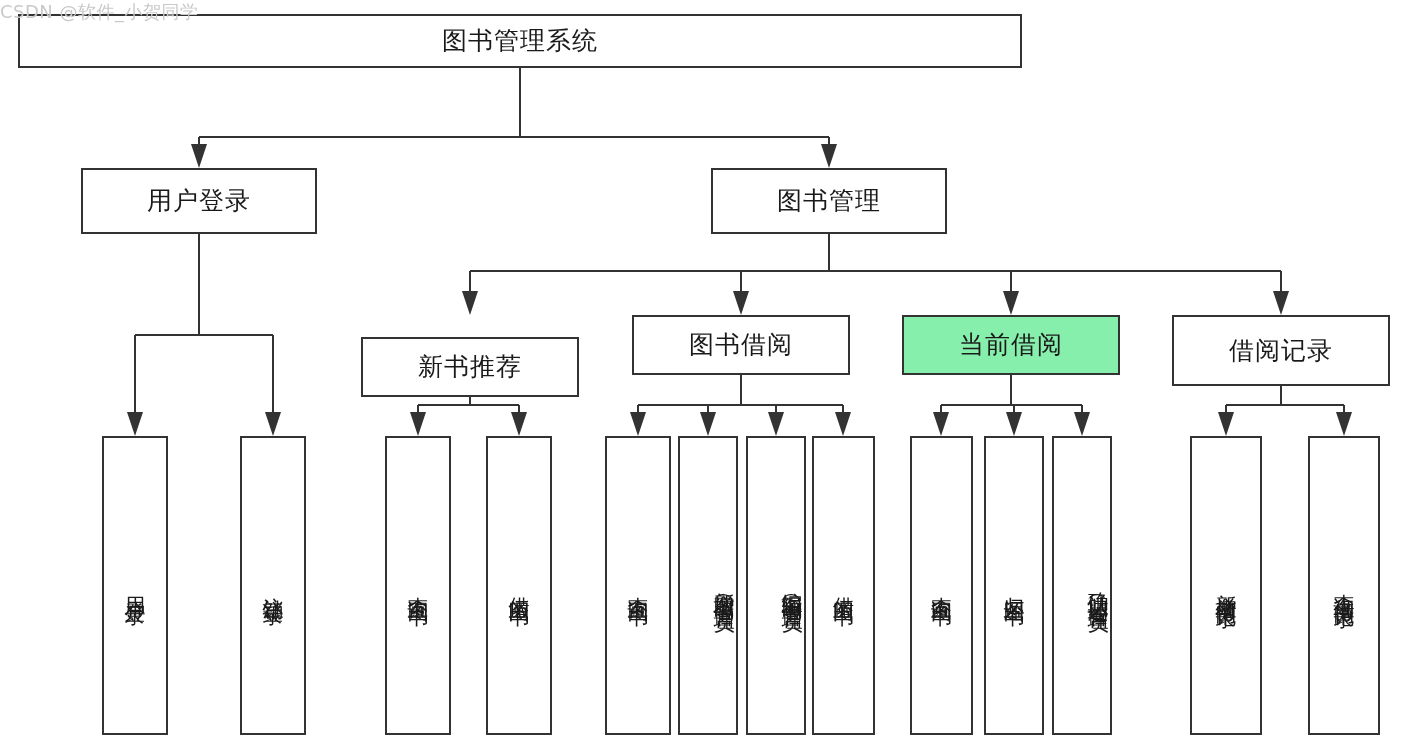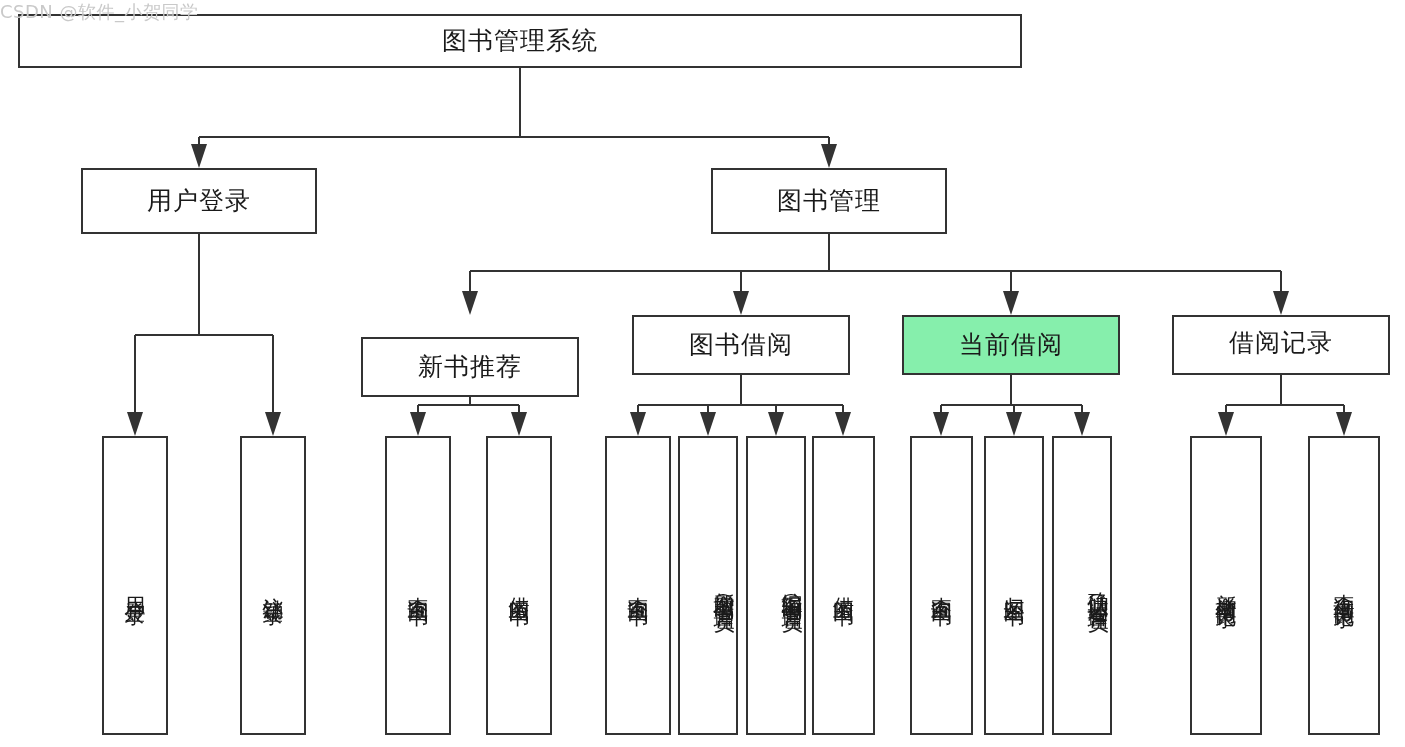--- a/index.html
+++ b/index.html
@@ -148,21 +148,21 @@
       </div>
       <div class="node node-h" style="left: 361px; top: 315px; width: 218px; height: 60px; border-color: rgb(51, 51, 51); background: rgb(255, 255, 255); color: rgb(26, 26, 26); margin-top: 22px;">
         <span>新书推荐</span>
       </div>
       <div class="node node-h" style="left: 632px; top: 315px; width: 218px; height: 60px; border-color: rgb(51, 51, 51); background: rgb(255, 255, 255); color: rgb(26, 26, 26);">
         <span>图书借阅</span>
       </div>
       <div class="node node-h" style="left: 902px; top: 315px; width: 218px; height: 60px; border-color: rgb(51, 51, 51); background: #86efac; color: rgb(26, 26, 26);">
         <span>当前借阅</span>
       </div>
-      <div class="node node-h" style="left: 1172px; top: 315px; width: 218px; height: 60px; border-color: rgb(51, 51, 51); background: rgb(255, 255, 255); color: rgb(26, 26, 26); font-family: Liberation Mono, monospace;">
+      <div class="node node-h" style="left: 1172px; top: 315px; width: 218px; height: 71px; border-color: rgb(51, 51, 51); background: rgb(255, 255, 255); color: rgb(26, 26, 26);">
         <span>借阅记录</span>
       </div>
       <div class="node node-v" style="left: 102px; top: 436px; width: 66px; height: 299px; border-color: rgb(51, 51, 51); background: rgb(255, 255, 255); color: rgb(26, 26, 26);">
         <span>用户登录</span>
       </div>
       <div class="node node-v" style="left: 240px; top: 436px; width: 66px; height: 299px; border-color: rgb(51, 51, 51); background: rgb(255, 255, 255); color: rgb(26, 26, 26);">
         <span>注销登录</span>
       </div>
       <div class="node node-v" style="left: 385px; top: 436px; width: 66px; height: 299px; border-color: rgb(51, 51, 51); background: rgb(255, 255, 255); color: rgb(26, 26, 26);">
         <span>查询图书</span>

